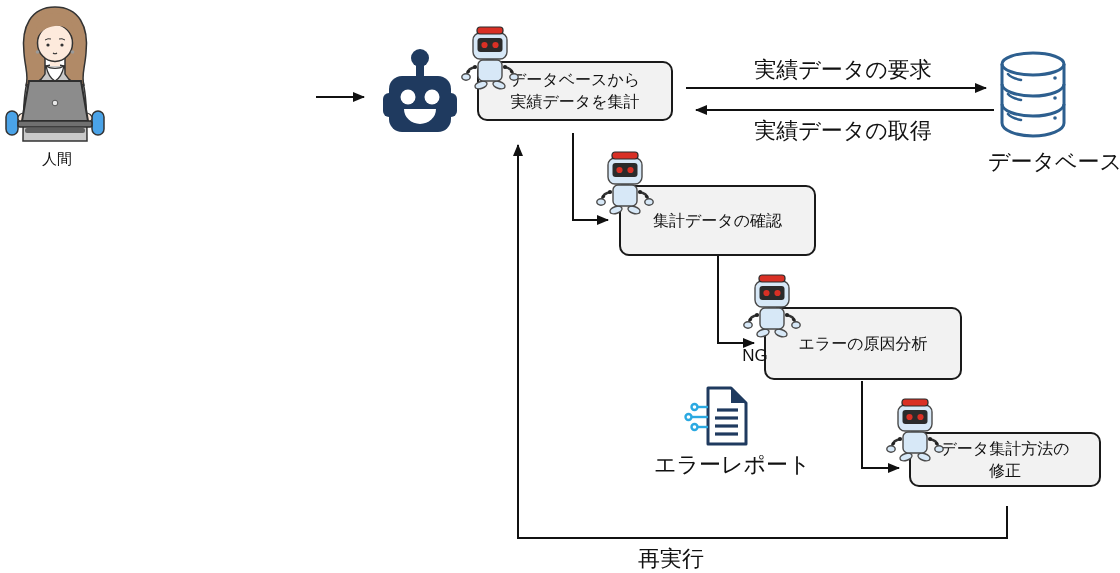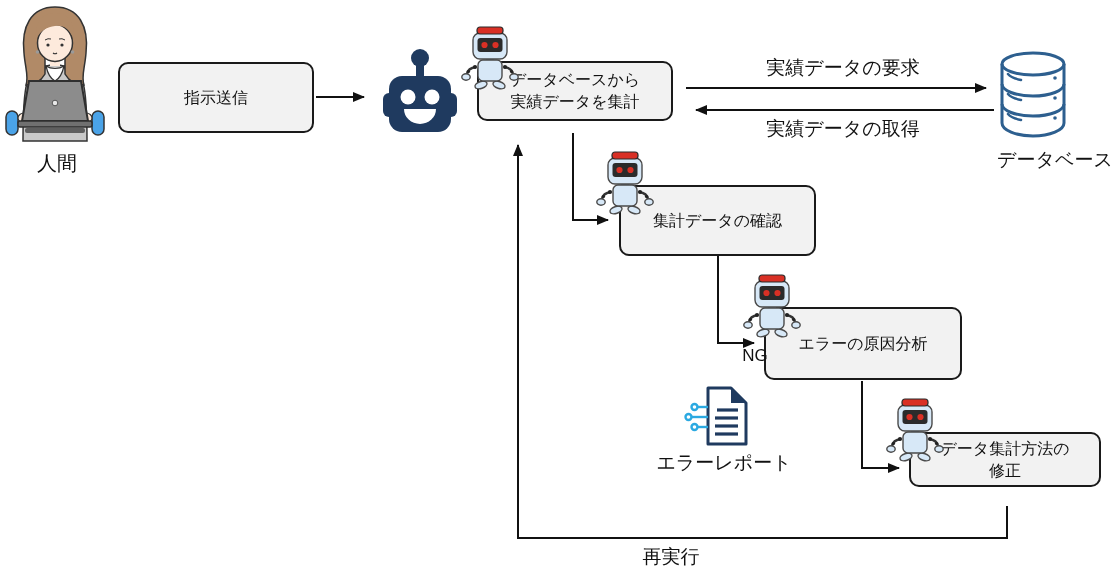--- a/index.html
+++ b/index.html
@@ -16,21 +16,21 @@
   svg.layer{position:absolute;left:0;top:0;width:1120px;height:573px;}
   svg.layer.top{pointer-events:none;}
   .conn{stroke:var(--line);stroke-width:2;fill:none;}
   .pbox{
     position:absolute; box-sizing:border-box;
     background:var(--box-bg); border:2px solid var(--box-border); border-radius:10px;
     display:flex; flex-direction:column; align-items:center; justify-content:center;
     font-size:16px; line-height:1.35; text-align:center; z-index:2;
   }
   .label{
-    position:absolute; text-align:center; font-size:19px; color:#111; z-index:4; white-space:nowrap;
+    position:absolute; text-align:center; font-size:22px; color:#111; z-index:4; white-space:nowrap;
   }
   .fill-navy{fill:var(--navy);}
   .rb{fill:var(--robot-body);stroke:#4a4a4a;stroke-width:1.4;}
   .arm{stroke:#333;stroke-width:2.4;fill:none;}
   .joint{fill:#222;}
   .dbline{fill:none;stroke:var(--db-stroke);stroke-width:3;}
   .dbdash{fill:none;stroke:var(--db-stroke);stroke-width:2.5;stroke-linecap:round;}
   .docline{stroke:var(--navy);stroke-width:3.2;fill:none;}
   .circ{stroke:var(--circuit-blue);stroke-width:2.4;fill:none;}
   .circnode{stroke:var(--circuit-blue);stroke-width:2.4;fill:#fff;}
@@ -113,23 +113,20 @@
       <path class="docline" d="M31,47 H54"></path>
       <path class="circ" d="M24,20 H14"></path>
       <circle class="circnode" cx="10.5" cy="20" r="3"></circle>
       <path class="circ" d="M24,30 H8"></path>
       <circle class="circnode" cx="4.5" cy="30" r="3"></circle>
       <path class="circ" d="M24,40 H14"></path>
       <circle class="circnode" cx="10.5" cy="40" r="3"></circle>
     </g>
   </svg>
 
-  <div class="pbox" style="left:118px;top:62px;width:196px;height:71px;">
-    <span>指示送信</span>
-  </div>
   <div class="pbox" style="left:477px;top:61px;width:196px;height:60px;">
     <span>データベースから</span>
     <span>実績データを集計</span>
   </div>
   <div class="pbox" style="left:619px;top:185px;width:197px;height:71px;">
     <span>集計データの確認</span>
   </div>
   <div class="pbox" style="left:764px;top:307px;width:198px;height:73px;">
     <span>エラーの原因分析</span>
   </div>
@@ -159,21 +156,21 @@
         <circle cx="24.5" cy="19" r="3.1" fill="var(--robot-red)"></circle>
         <circle cx="35.5" cy="19" r="3.1" fill="var(--robot-red)"></circle>
       </g>
     </defs>
     <use href="#mini-robot" x="460" y="26"></use>
     <use href="#mini-robot" x="595" y="151"></use>
     <use href="#mini-robot" x="742" y="274"></use>
     <use href="#mini-robot" x="885" y="398"></use>
   </svg>
 
-  <div class="label" style="left:7px;top:150px;width:100px;font-size:20px;">人間</div>
+  <div class="label" style="left:7px;top:150px;width:100px;font-size:15px;">人間</div>
   <div class="label" style="left:985px;top:147px;width:140px;">データベース</div>
   <div class="label" style="left:723px;top:55px;width:240px;">実績データの要求</div>
   <div class="label" style="left:723px;top:116px;width:240px;">実績データの取得</div>
   <div class="label" style="left:712px;top:346px;width:46px;font-size:17px;margin-left:20px;">NG</div>
   <div class="label" style="left:611px;top:544px;width:120px;">再実行</div>
   <div class="label" style="left:654px;top:450px;width:140px;">エラーレポート</div>
 
 </div>
 
 </body></html>

